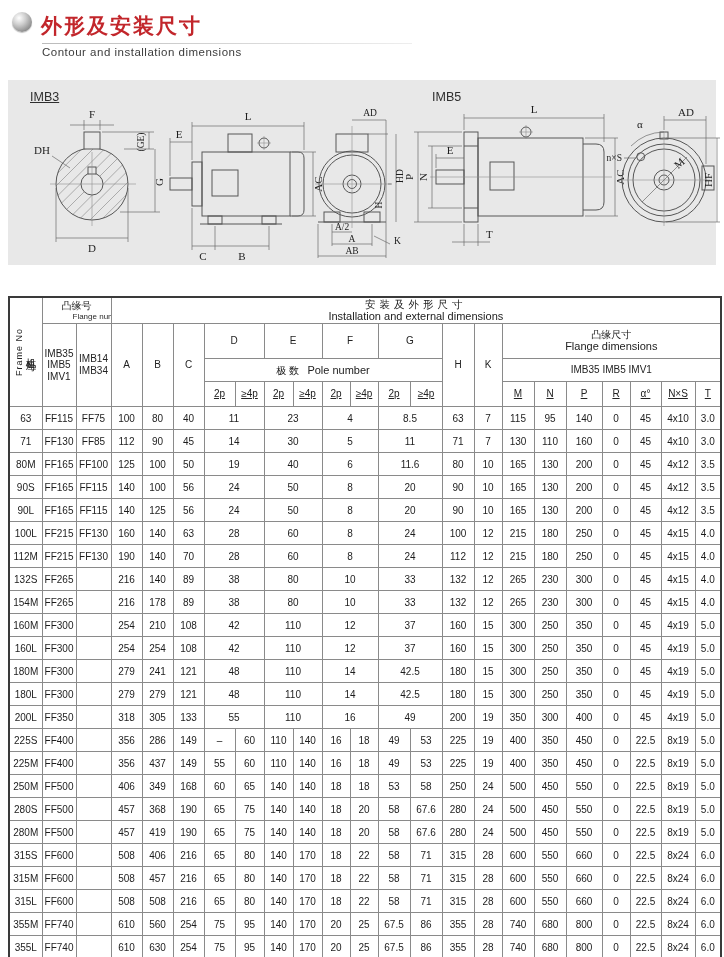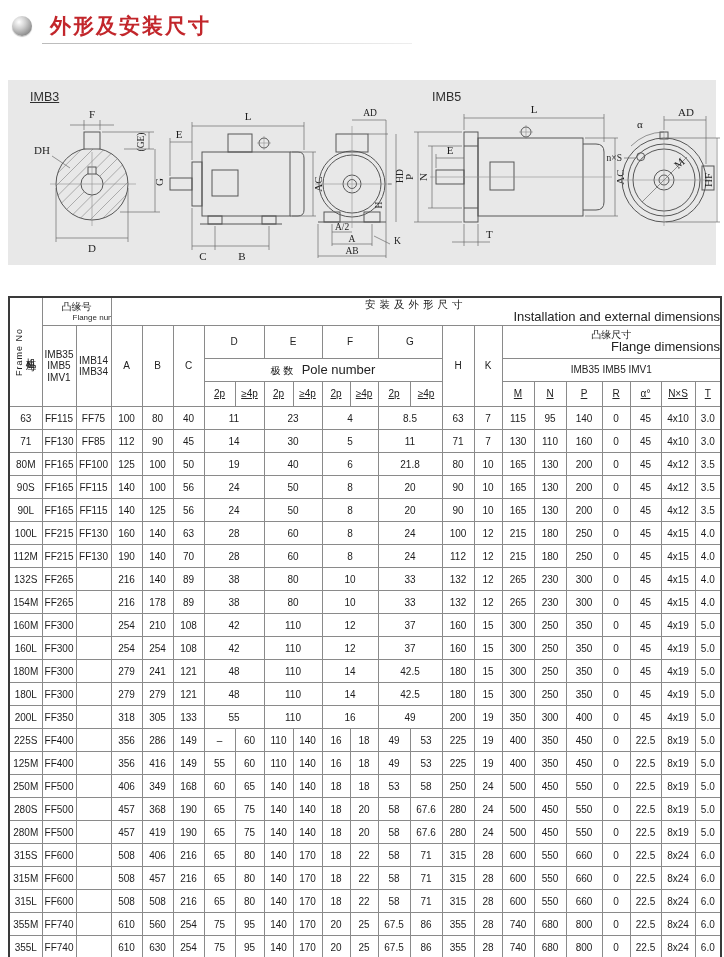--- a/index.html
+++ b/index.html
@@ -1,18 +1,18 @@
 <!DOCTYPE html>
 <html><head>
 <meta charset="utf-8">
 <style>
   html,body{margin:0;padding:0;background:#fff;}
   body{width:724px;height:957px;font-family:"Liberation Sans",sans-serif;color:#222;position:relative;}
   .header{padding:12px 0 0 12px;}
-  .title-row{display:flex;align-items:center;gap:18px;}
+  .title-row{display:flex;gap:9px;}
   .sphere{width:20px;height:20px;border-radius:50%;
     background:radial-gradient(circle at 35% 30%, #ffffff 0%, #cfcfcf 35%, #8d8d8d 75%, #6f6f6f 100%);
     box-shadow:0 1px 1px rgba(0,0,0,.25);}
   .title-cn{font-size:21px;font-weight:bold;letter-spacing:2px;margin:0;}
   .title-underline{height:1px;background:linear-gradient(to right,#bbb,#eee);width:370px;margin:3px 0 2px 30px;}
   .subtitle{font-size:11.5px;color:#3c3c3c;margin-left:30px;letter-spacing:.5px;}
   .panel{position:absolute;left:8px;top:80px;width:708px;height:185px;background:#e8e8e8;}
   .dlabel{position:absolute;top:10px;font-size:12.5px;color:#2e2e2e;}
   .dlabel.l3{left:22px;text-decoration:underline;} .dlabel.l5{left:424px;}
   .drawing{position:absolute;top:24px;}
@@ -25,37 +25,38 @@
   svg text{font-family:"Liberation Serif",serif;font-size:11px;fill:#1d1d1d;stroke:none;}
   svg text.sm{font-size:9.5px;}
   .dim-table{position:absolute;left:8px;top:296px;border-collapse:collapse;table-layout:fixed;width:708px;}
   .dim-table th,.dim-table td{border:1px solid #8a8a8a;text-align:center;vertical-align:middle;padding:0;
     font-weight:normal;overflow:hidden;white-space:nowrap;}
   .dim-table{border:2px solid #3a3a3a;}
   .dim-table thead th{font-size:10px;line-height:1.15;}
   .dim-table td{font-size:10px;height:22px;color:#1c1c1c;}
   .cnh{font-size:10.5px;letter-spacing:4px;}
   .enh{font-size:8px;letter-spacing:0;color:#2a2a2a;padding-left:30px;}
-  .enh2{font-size:13px;text-align:right;}
+  .enh2{font-size:11px;}
   .small-ids{font-size:8.5px;line-height:1.25;}
   .frame-cell{height:108px;}
   .frame-wrap{display:flex;align-items:center;justify-content:center;gap:1px;height:100%;}
   .vt-en{writing-mode:vertical-rl;transform:rotate(180deg);font-size:9px;letter-spacing:1px;}
   .vt-cn{writing-mode:vertical-rl;text-orientation:upright;font-size:10.5px;letter-spacing:2px;}
   .r1{height:26px;} .r2{height:30px;} .r3{height:23px;margin-left:16px;} .r4{height:25px;text-decoration:underline;}
 </style>
 </head>
 <body>
 
 <div class="header">
   <div class="title-row">
     <span class="sphere"></span>
     <h1 class="title-cn" id="titlecn" style="color: rgb(194, 38, 43);">外形及安装尺寸</h1>
   </div>
   <div class="title-underline"></div>
+  <div class="subtitle">Contour and installation dimensions</div>
 </div>
 
 <div class="panel">
   <span class="dlabel l3">IMB3</span>
   <span class="dlabel l5">IMB5</span>
 
   <svg class="drawing d3" width="392" height="160" viewBox="0 0 392 160">
 
     <line class="hatch" x1="45.7" y1="69.1" x2="69.1" y2="45.7"></line>
     <line class="hatch" x1="44" y1="82" x2="82" y2="44"></line>
@@ -355,21 +356,21 @@
       <tr>
         <td>80M</td>
         <td>FF165</td>
         <td>FF100</td>
         <td>125</td>
         <td>100</td>
         <td>50</td>
         <td colspan="2">19</td>
         <td colspan="2">40</td>
         <td colspan="2">6</td>
-        <td colspan="2">21.8</td>
+        <td colspan="2">11.6</td>
         <td>80</td>
         <td>10</td>
         <td>165</td>
         <td>130</td>
         <td>200</td>
         <td>0</td>
         <td>45</td>
         <td>4x12</td>
         <td>3.5</td>
       </tr>
@@ -623,25 +624,25 @@
         <td>19</td>
         <td>400</td>
         <td>350</td>
         <td>450</td>
         <td>0</td>
         <td>22.5</td>
         <td>8x19</td>
         <td>5.0</td>
       </tr>
       <tr>
-        <td>125M</td>
+        <td>225M</td>
         <td>FF400</td>
         <td></td>
         <td>356</td>
-        <td>416</td>
+        <td>437</td>
         <td>149</td>
         <td>55</td>
         <td>60</td>
         <td>110</td>
         <td>140</td>
         <td>16</td>
         <td>18</td>
         <td>49</td>
         <td>53</td>
         <td>225</td>

